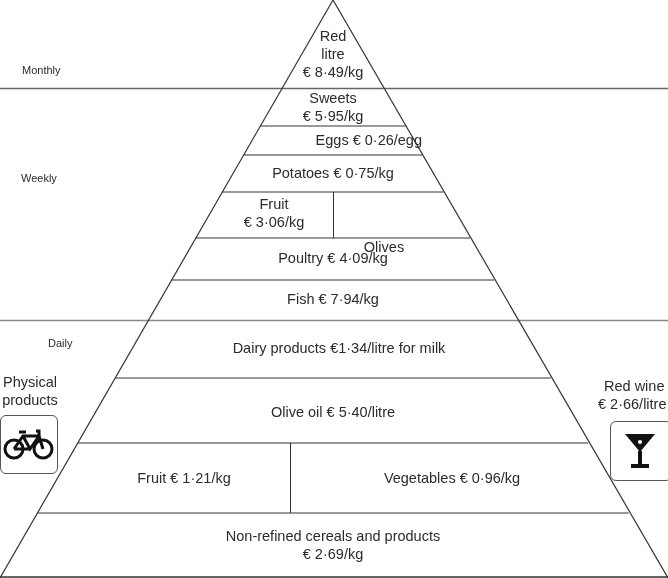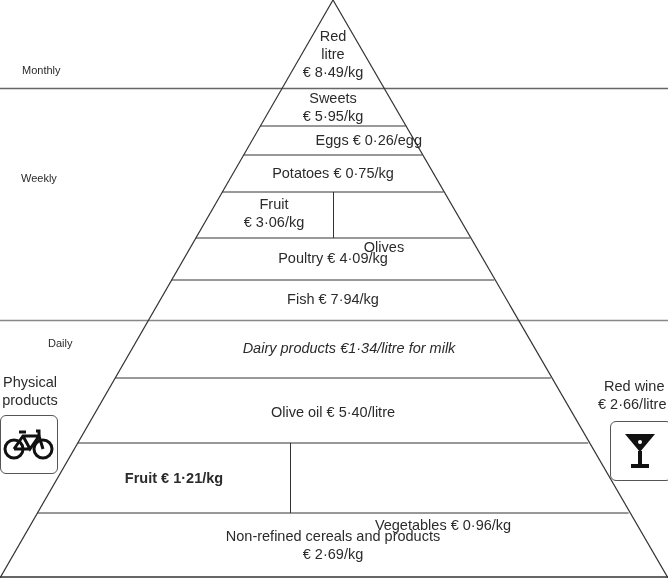--- a/index.html
+++ b/index.html
@@ -54,24 +54,24 @@
 <div class="lbl" style="left:215px; width:118px; top:195px;">
   <div>Fruit</div>
   <div>€ 3·06/kg</div>
 </div>
 <div class="lbl" style="left:328px; width:112px; top:195px;margin-top:43px;">
   <div>Olives</div>
 </div>
 <div class="lbl" style="left:196px; width:274px; top:249px;">Poultry  € 4·09/kg</div>
 <div class="lbl" style="left:172px; width:322px; top:290px;">Fish  € 7·94/kg</div>
 
-<div class="lbl" style="left:146px; width:406px; top:339px;font-style:italic;">Dairy products  €1·34/litre for milk</div>
+<div class="lbl" style="left:136px; width:406px; top:339px;">Dairy products  €1·34/litre for milk</div>
 <div class="lbl" style="left:100px; width:466px; top:403px;">Olive oil    € 5·40/litre</div>
-<div class="lbl" style="left:68px; width:212px; top:469px;font-weight:bold;">Fruit   € 1·21/kg</div>
-<div class="lbl" style="left:296px; width:294px; top:469px;margin-top:47px;">Vegetables € 0·96/kg</div>
+<div class="lbl" style="left:78px; width:212px; top:469px;">Fruit   € 1·21/kg</div>
+<div class="lbl" style="left:305px; width:294px; top:469px;">Vegetables € 0·96/kg</div>
 <div class="lbl" style="left:40px; width:586px; top:527px;">
   <div>Non-refined cereals and products</div>
   <div>€ 2·69/kg</div>
 </div>
 
 <div class="lbl" style="left:0px; width:60px; top:373px;">
   <div>Physical</div>
   <div>products</div>
 </div>
 <div class="iconbox" style="left:0px; top:415px; width:56px; height:57px;">

